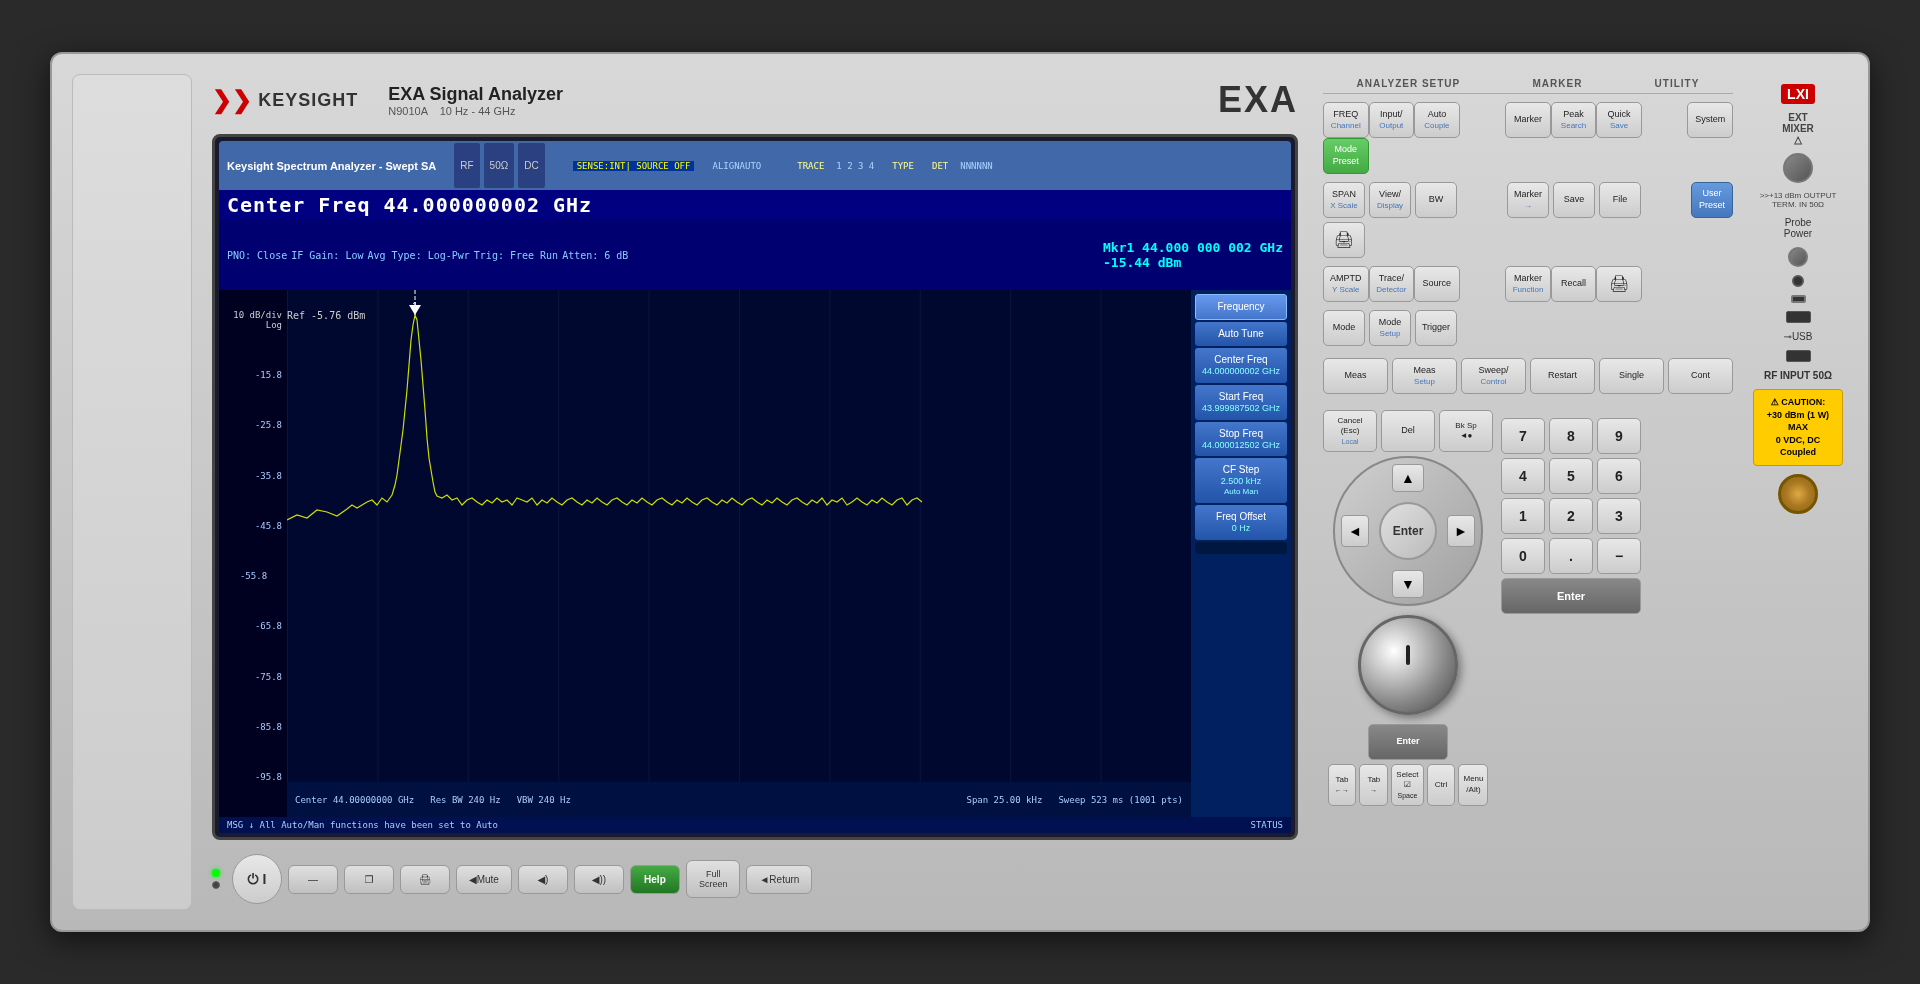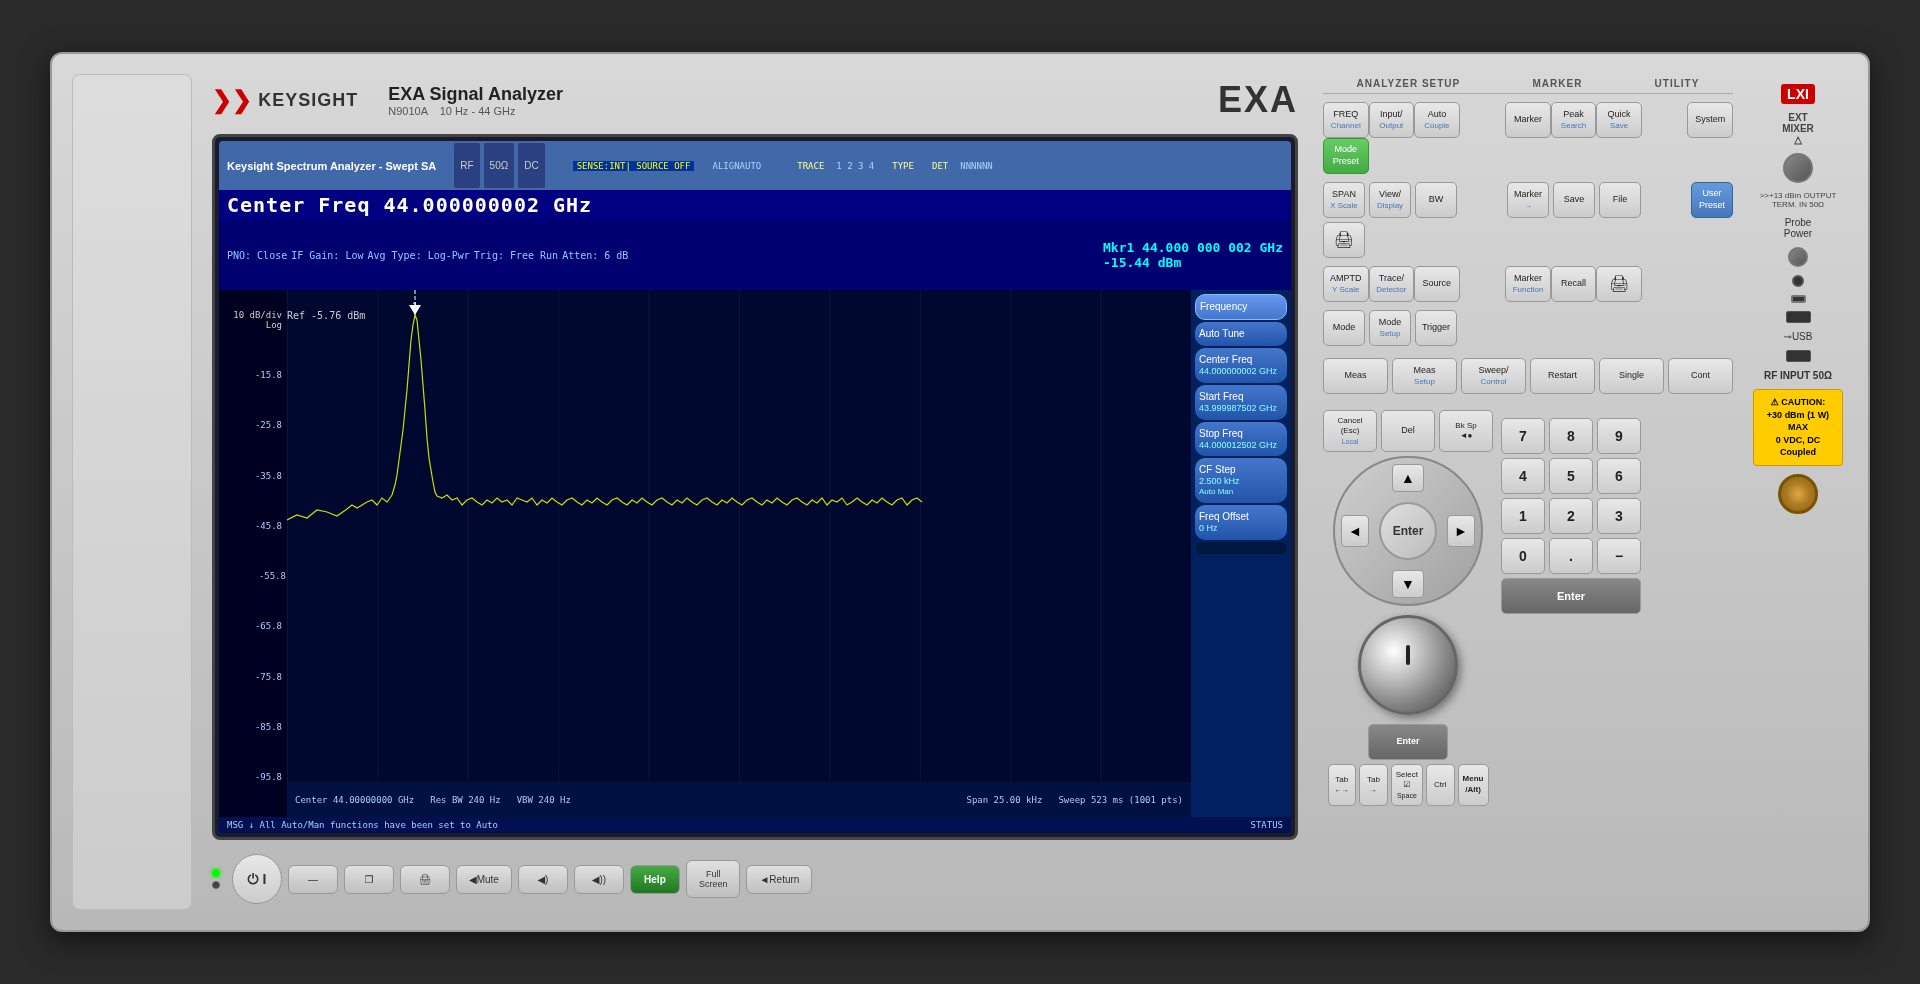--- a/index.html
+++ b/index.html
@@ -199,23 +199,23 @@
       display: flex;
       flex-direction: column;
       gap: 2px;
       padding: 4px;
     }
 
     .softkey-btn {
       background: linear-gradient(180deg, #4477cc 0%, #2255aa 100%);
       color: white;
       font-size: 10px;
-      text-align: left;
+      text-align: center;
       padding: 6px 4px;
-      border-radius: 10px;
+      border-radius: 3px;
       cursor: pointer;
       line-height: 1.2;
       font-family: Arial, sans-serif;
     }
 
     .softkey-btn.active {
       background: linear-gradient(180deg, #6699ee 0%, #4477cc 100%);
       border: 1px solid #88bbff;
     }
 
@@ -585,21 +585,21 @@
         <div class="screen-main">
 
           <div class="chart-area" style="position:relative;">
 
             <div style="position:absolute;left:2px;top:20px;bottom:35px;width:65px;display:flex;flex-direction:column;justify-content:space-between;z-index:2;">
               <span style="color:#cccccc;font-size:9px;font-family:monospace;text-align:right;padding-right:4px;">10 dB/div<br>Log</span>
               <span style="color:#aaccff;font-size:9px;font-family:monospace;text-align:right;padding-right:4px;">-15.8</span>
               <span style="color:#aaccff;font-size:9px;font-family:monospace;text-align:right;padding-right:4px;">-25.8</span>
               <span style="color:#aaccff;font-size:9px;font-family:monospace;text-align:right;padding-right:4px;">-35.8</span>
               <span style="color:#aaccff;font-size:9px;font-family:monospace;text-align:right;padding-right:4px;">-45.8</span>
-              <span style="color:#aaccff;font-size:9px;font-family:monospace;text-align:right;">-55.8</span>
+              <span style="color:#aaccff;font-size:9px;font-family:monospace;text-align:center;">-55.8</span>
               <span style="color:#aaccff;font-size:9px;font-family:monospace;text-align:right;padding-right:4px;">-65.8</span>
               <span style="color:#aaccff;font-size:9px;font-family:monospace;text-align:right;padding-right:4px;">-75.8</span>
               <span style="color:#aaccff;font-size:9px;font-family:monospace;text-align:right;padding-right:4px;">-85.8</span>
               <span style="color:#aaccff;font-size:9px;font-family:monospace;text-align:right;padding-right:4px;">-95.8</span>
             </div>
 
             <div style="position:absolute;top:20px;left:68px;color:#cccccc;font-size:10px;font-family:monospace;z-index:2;">Ref -5.76 dBm</div>
 
             <svg class="spectrum-svg" style="position:absolute;left:68px;right:0;top:0;bottom:35px;width:calc(100% - 68px);height:calc(100% - 35px);">
 
@@ -778,21 +778,21 @@
           <div class="knob"></div>
         </div>
 
         <button class="hw-btn" style="width:80px;background:linear-gradient(180deg,#888,#666);color:white;font-weight:bold;">Enter</button>
 
         <div style="display:grid;grid-template-columns:repeat(5,1fr);gap:3px;width:161px;">
           <button class="hw-btn" style="font-size:8px;">Tab<br><span style="font-size:7px;">←→</span></button>
           <button class="hw-btn" style="font-size:8px;">Tab<br><span style="font-size:7px;">→</span></button>
           <button class="hw-btn" style="font-size:8px;">Select<br>☑<br><span style="font-size:7px;">Space</span></button>
           <button class="hw-btn" style="font-size:8px;">Ctrl</button>
-          <button class="hw-btn" style="font-size:8px;font-weight:bold;">Menu<br>/Alt)</button>
+          <button class="hw-btn" style="font-size:8px;">Menu<br>/Alt)</button>
         </div>
       </div>
 
       <div style="display:flex;flex-direction:column;gap:4px;">
         <div class="numpad" style="width:140px;">
           <button class="num-btn">7</button>
           <button class="num-btn">8</button>
           <button class="num-btn">9</button>
           <button class="num-btn">4</button>
           <button class="num-btn">5</button>

